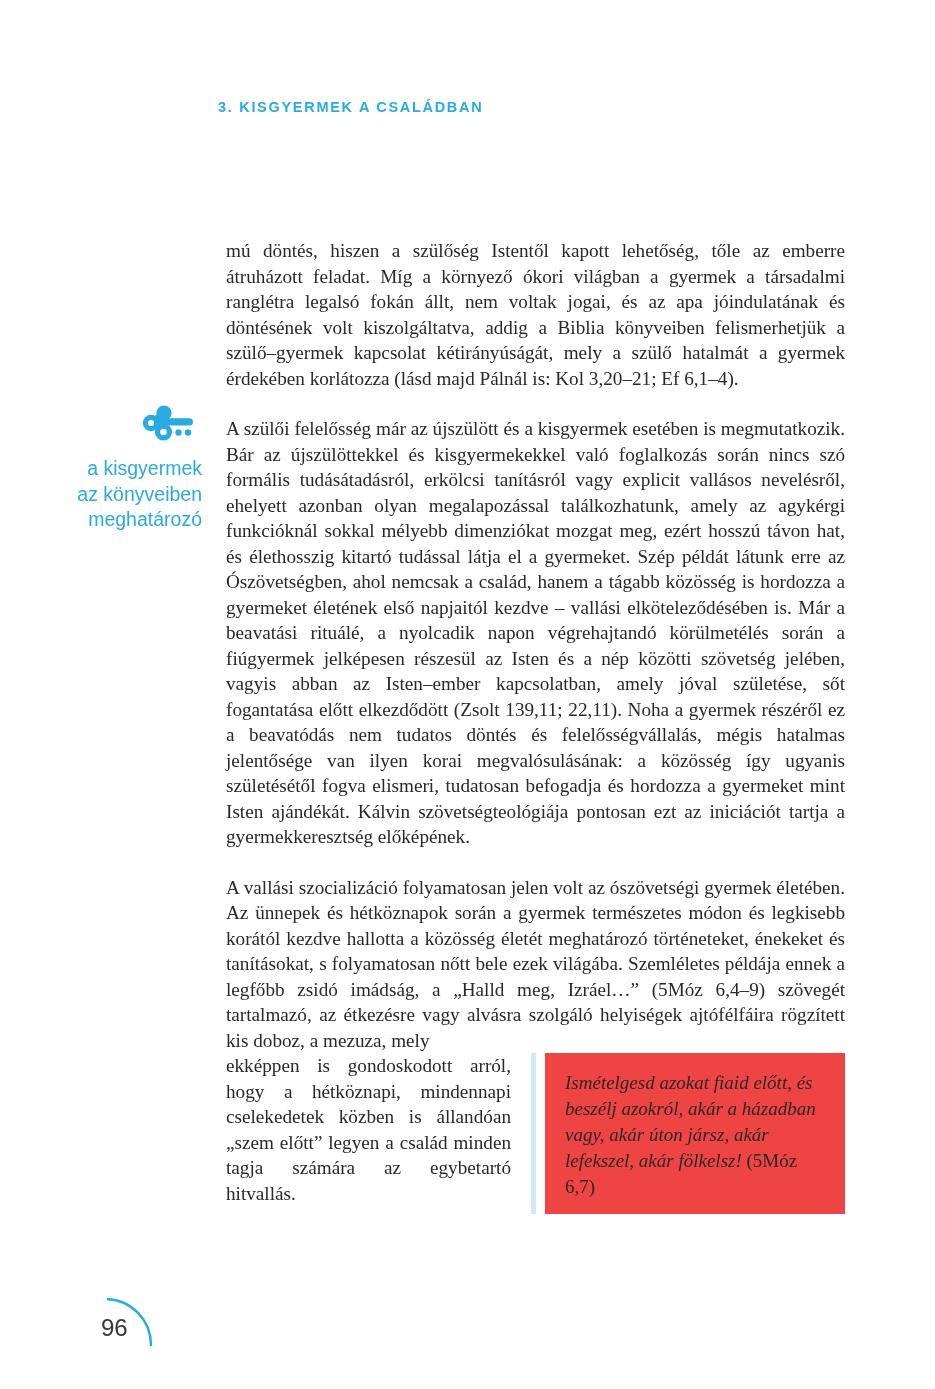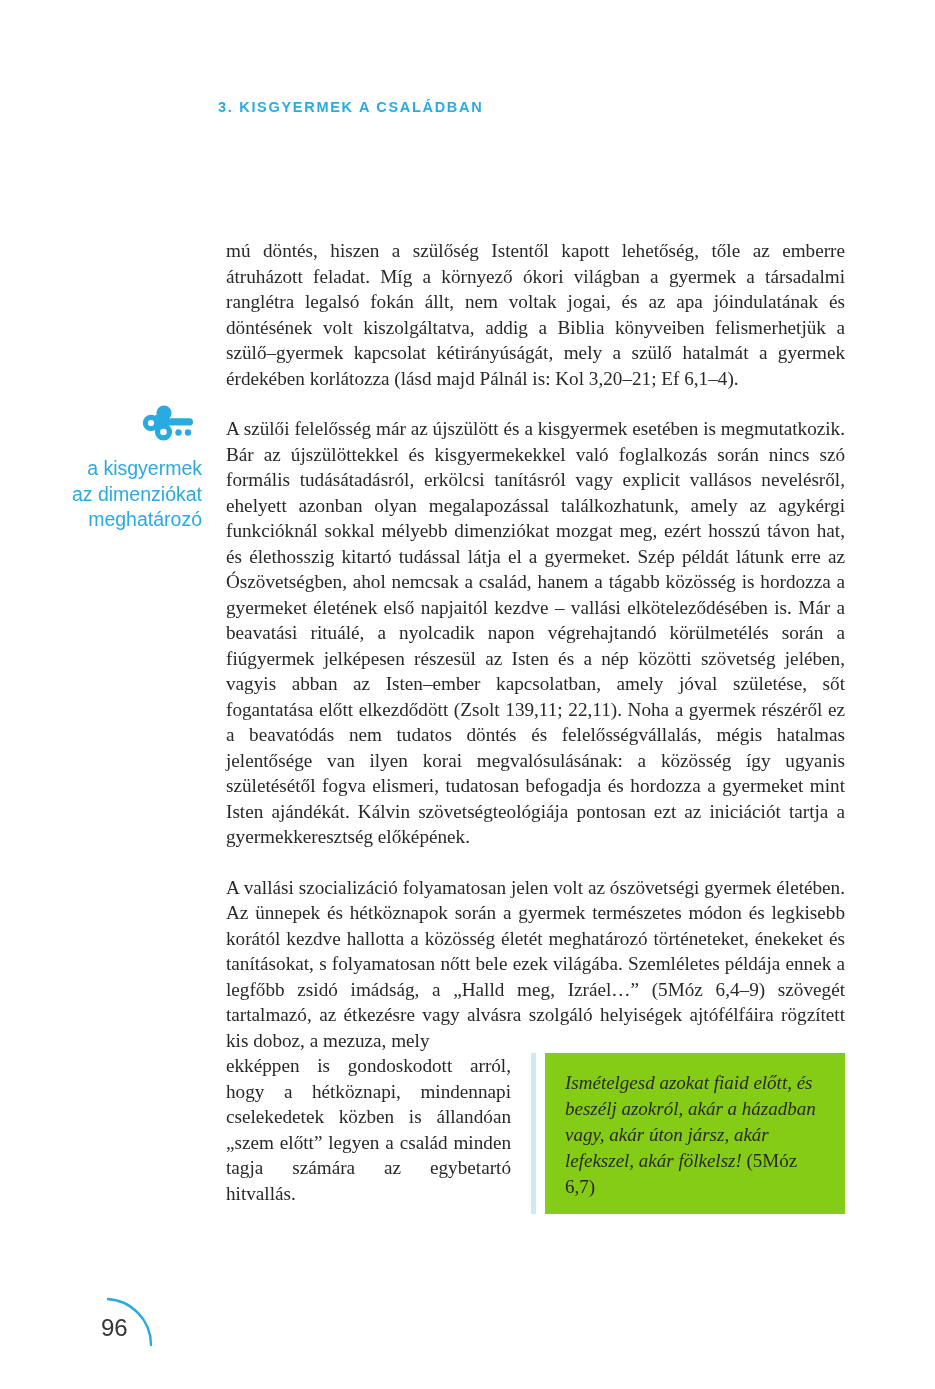--- a/index.html
+++ b/index.html
@@ -38,21 +38,21 @@
   }
   .narrow-col{
     width:285px;text-align:justify;
   }
   .quote-rule{
     width:5px;margin-left:20px;background:#cfe9f8;
   }
   .quote-box{
     box-sizing:border-box;
     margin-left:9px;width:300px;
-    background:#84cc16;
+    background:#ef4444;
     padding:17px 20px 14px 20px;
     font-size:19px;line-height:26px;
     color:#2b2728;
   }
   .quote-box .quote-text{font-style:italic;}
   .quote-box .quote-ref{font-style:normal;}
   .page-number{
     position:absolute;left:101px;top:1314px;
     font-family:"Liberation Sans", sans-serif;
     font-size:24px;color:#3a3637;
@@ -79,21 +79,21 @@
       <circle cx="51" cy="30.5" r="3.2"></circle>
     </g>
     <g fill="#ffffff">
       <circle cx="14" cy="21" r="3.1"></circle>
       <circle cx="26.5" cy="30" r="3.3"></circle>
     </g>
   </svg>
 
   <div class="sidebar-label">
     <div>a kisgyermek</div>
-    <div>az dimenziókat</div>
+    <div>az könyveiben</div>
     <div>meghatározó</div>
   </div>
 
   <div class="content">
     <p>mú döntés, hiszen a szülőség Istentől kapott lehetőség, tőle az emberre átruházott feladat. Míg a környező ókori világban a gyermek a társadalmi ranglétra legalsó fokán állt, nem voltak jogai, és az apa jóindulatának és döntésének volt kiszolgáltatva, addig a Biblia könyveiben felismerhetjük a szülő–gyermek kapcsolat kétirányúságát, mely a szülő hatalmát a gyermek érdekében korlátozza (lásd majd Pálnál is: Kol 3,20–21; Ef 6,1–4).</p>
     <p>A szülői felelősség már az újszülött és a kisgyermek esetében is megmutatkozik. Bár az újszülöttekkel és kisgyermekekkel való foglalkozás során nincs szó formális tudásátadásról, erkölcsi tanításról vagy explicit vallásos nevelésről, ehelyett azonban olyan megalapozással találkozhatunk, amely az agykérgi funkcióknál sokkal mélyebb dimenziókat mozgat meg, ezért hosszú távon hat, és élethosszig kitartó tudással látja el a gyermeket. Szép példát látunk erre az Ószövetségben, ahol nemcsak a család, hanem a tágabb közösség is hordozza a gyermeket életének első napjaitól kezdve – vallási elköteleződésében is. Már a beavatási rituálé, a nyolcadik napon végrehajtandó körülmetélés során a fiúgyermek jelképesen részesül az Isten és a nép közötti szövetség jelében, vagyis abban az Isten–ember kapcsolatban, amely jóval születése, sőt fogantatása előtt elkezdődött (Zsolt 139,11; 22,11). Noha a gyermek részéről ez a beavatódás nem tudatos döntés és felelősségvállalás, mégis hatalmas jelentősége van ilyen korai megvalósulásának: a közösség így ugyanis születésétől fogva elismeri, tudatosan befogadja és hordozza a gyermeket mint Isten ajándékát. Kálvin szövetségteológiája pontosan ezt az iniciációt tartja a gyermekkeresztség előképének.</p>
     <p class="no-gap">A vallási szocializáció folyamatosan jelen volt az ószövetségi gyermek életében. Az ünnepek és hétköznapok során a gyermek természetes módon és legkisebb korától kezdve hallotta a közösség életét meghatározó történeteket, énekeket és tanításokat, s folyamatosan nőtt bele ezek világába. Szemléletes példája ennek a legfőbb zsidó imádság, a „Halld meg, Izráel…” (5Móz 6,4–9) szövegét tartalmazó, az étkezésre vagy alvásra szolgáló helyiségek ajtófélfáira rögzített kis doboz, a mezuza, mely</p>
 
     <div class="bottom-row">
       <div class="narrow-col">ekképpen is gondoskodott arról, hogy a hétköznapi, mindennapi cselekedetek közben is állandóan „szem előtt” legyen a család minden tagja számára az egybetartó hitvallás.</div>

